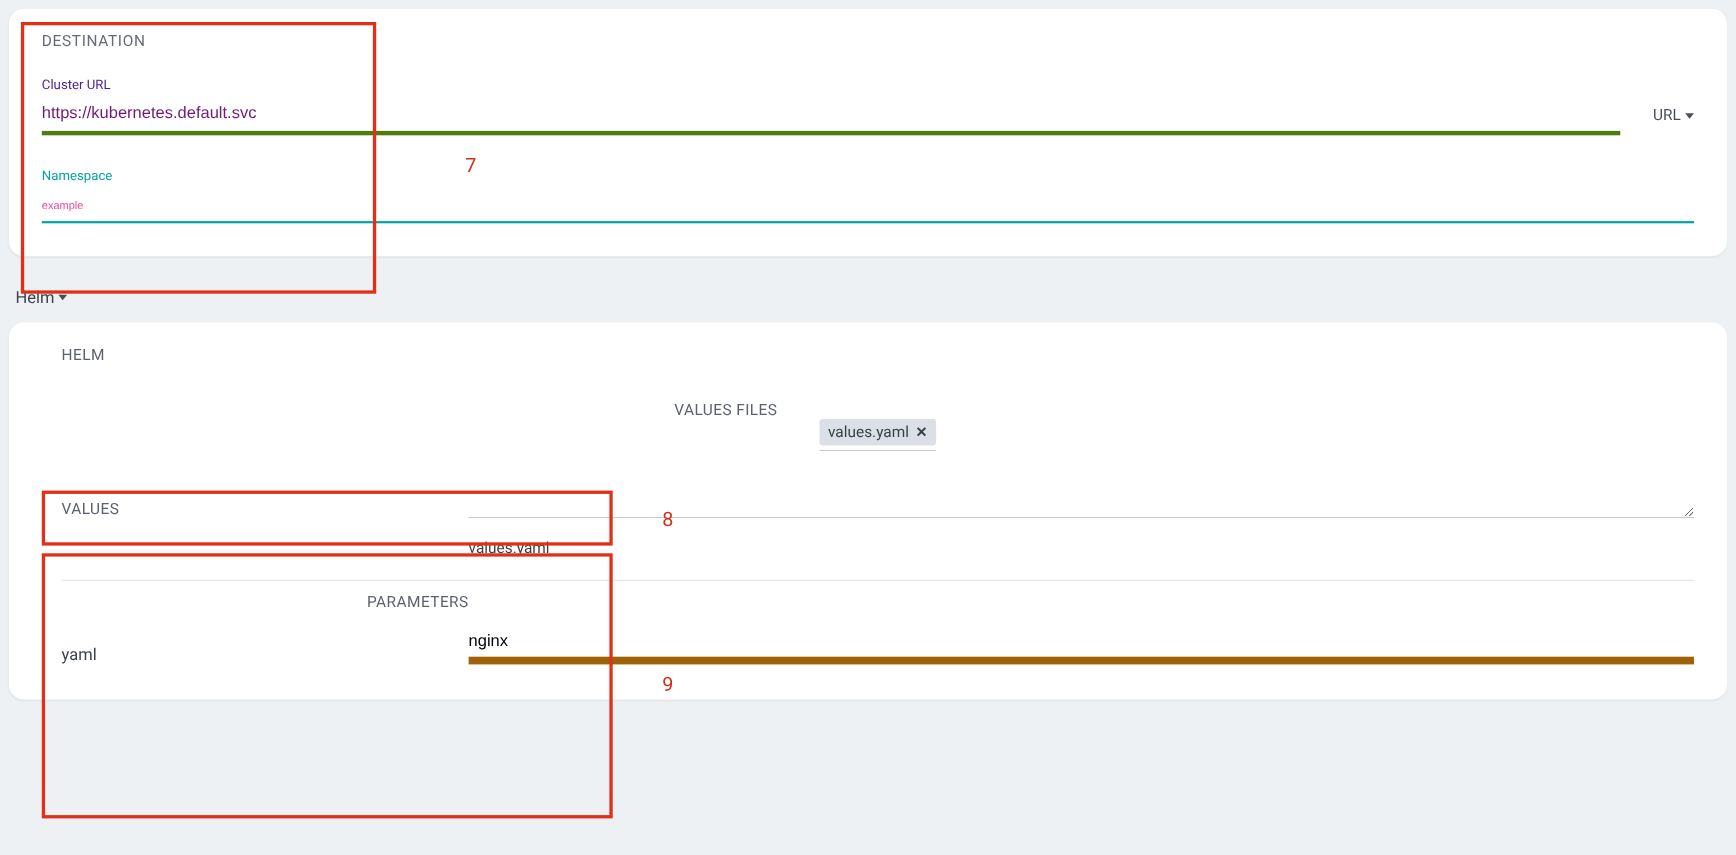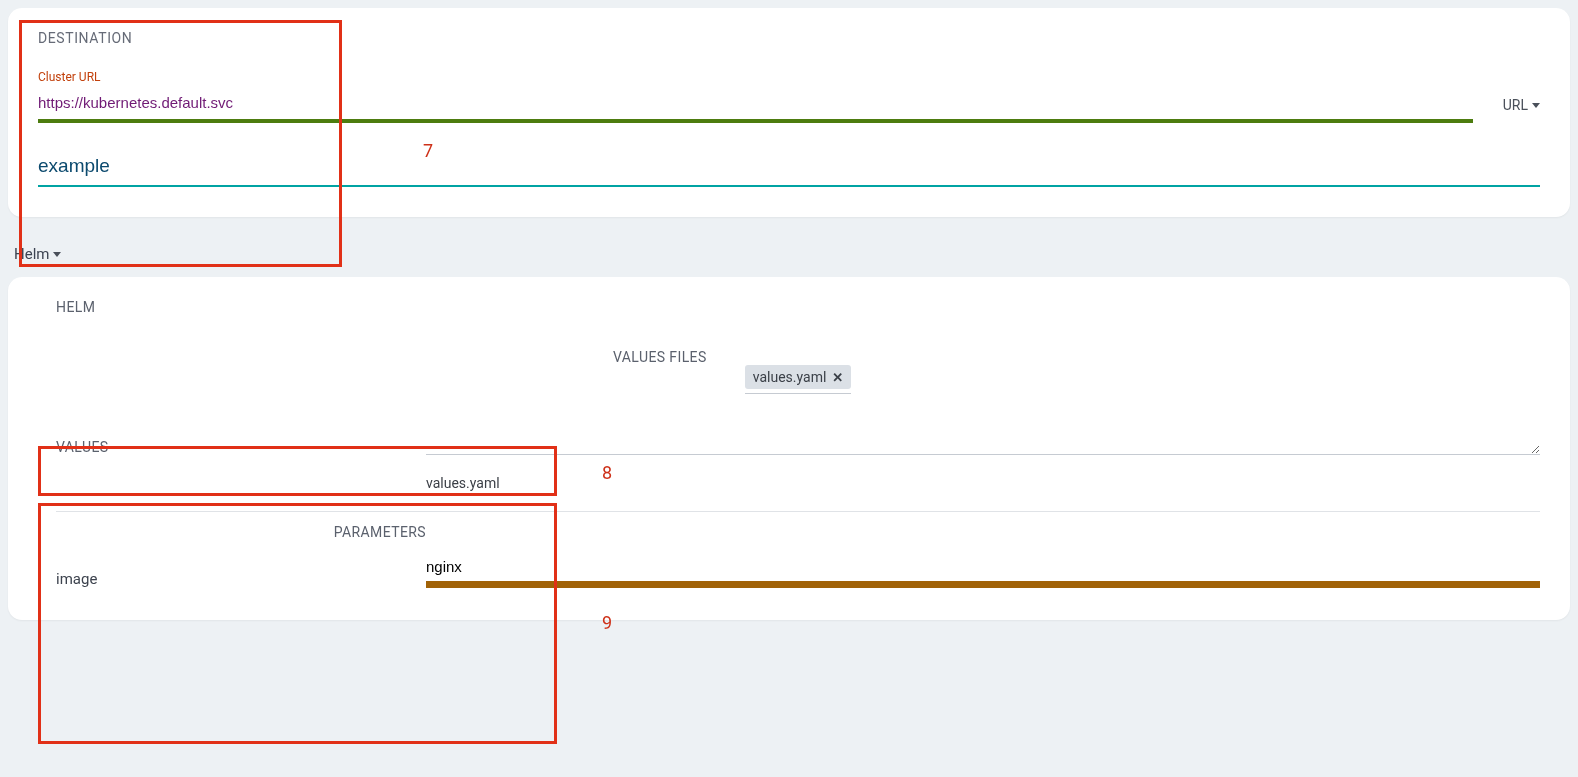--- a/index.html
+++ b/index.html
@@ -31,21 +31,21 @@
     }
     .subsection-heading {
       font-size: 14px;
       letter-spacing: 0.4px;
       color: #5b616d;
       text-transform: uppercase;
       margin-bottom: 22px;
     }
     .field-label {
       font-size: 12px;
-      color: #c2410c;
+      color: #4c1d95;
       display: block;
       margin-bottom: 8px;
     }
     .field-label.active {
       color: #00a3a3;
     }
     .field-input {
       width: 100%;
       border: none;
       border-bottom: 4px solid #4d7c0f;
@@ -57,22 +57,22 @@
     }
     @keyframes blink { 50% { opacity: 0; } }
     .ns-row {
       position: relative;
     }
     .ns-input {
       width: 100%;
       border: none;
       border-bottom: 2px solid #00a3a3;
       background: transparent;
-      font-size: 19px;
-      color: #0c4a6e;
+      font-size: 10px;
+      color: #ec4899;
       padding: 2px 0 8px 0;
       outline: none;
     }
     .cluster-row {
       display: flex;
       align-items: flex-end;
       gap: 30px;
     }
     .cluster-left {
       flex: 1;
@@ -226,20 +226,21 @@
       <label class="field-label">Cluster URL</label>
       <input class="field-input" type="text" value="https://kubernetes.default.svc" style="">
     </div>
     <div class="url-dropdown">
       <span>URL</span>
       <span class="caret-down"></span>
     </div>
   </div>
 
   <div class="ns-row" style="margin-top:30px;">
+    <label class="field-label active">Namespace</label>
     <input class="ns-input" type="text" value="example" style="">
   </div>
 </div>
 
 <div class="source-type-row">
   <span>Helm</span>
   <span class="caret-down"></span>
 </div>
 
 <div class="card card2">
@@ -265,21 +266,21 @@
     <div class="values-preview-body">
       <div class="values-preview-filename">values.yaml</div>
     </div>
   </div>
 
   <div class="params-heading-row">
     <div class="helm-label-col" style="font-size:14px;text-align:right;">PARAMETERS</div>
   </div>
 
   <div class="param-row">
-    <div class="param-key">image</div>
+    <div class="param-key">yaml</div>
     <input class="param-value" type="text" value="nginx" style="">
   </div>
 </div>
 
 <div class="anno" style="left:19px; top:20px; width:323px; height:247px;"></div>
 <div class="anno-num" style="left:423px; top:140px;">7</div>
 
 <div class="anno" style="left:38px; top:446px; width:519px; height:50px;"></div>
 <div class="anno-num" style="left:602px; top:462px;">8</div>
 

